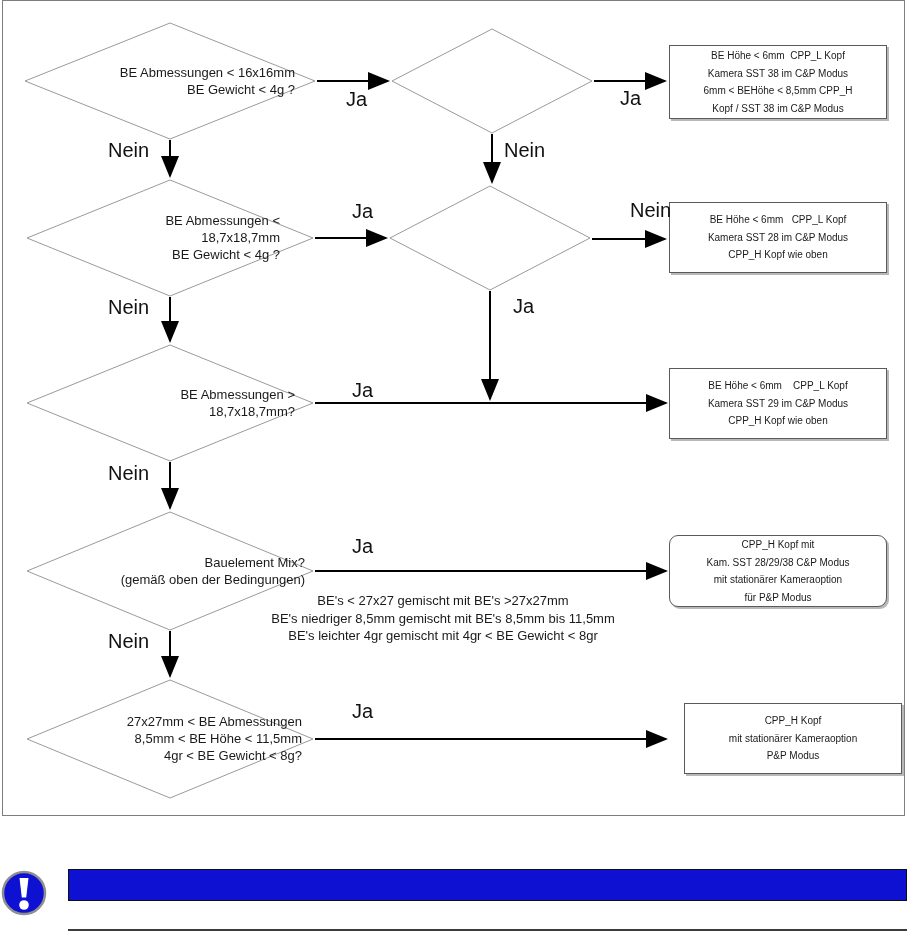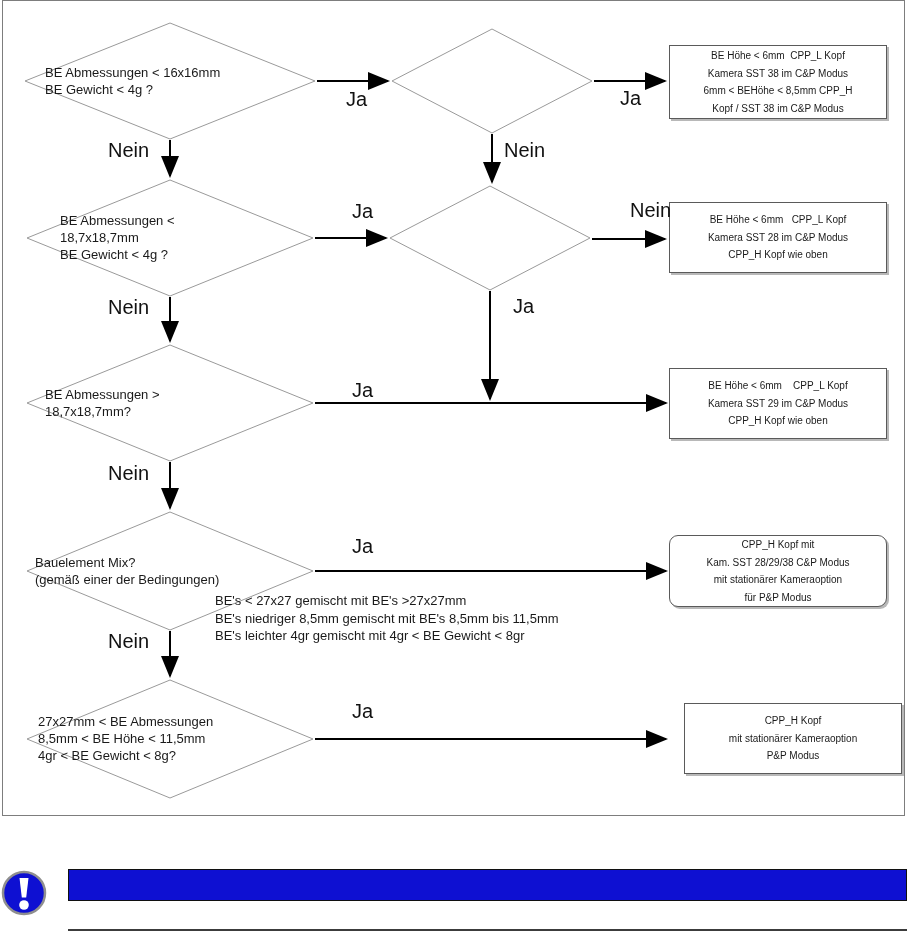--- a/index.html
+++ b/index.html
@@ -6,34 +6,34 @@
   .page{
     position:relative;width:908px;height:934px;background:#fff;overflow:hidden;
     font-family:"Liberation Sans", sans-serif;color:#111;
   }
   .frame{
     position:absolute;left:2px;top:0px;width:903px;height:816px;
     border:1px solid #7d7d7d;background:#fff;box-sizing:border-box;
   }
   .chart-svg{position:absolute;left:0;top:0;}
   .dtext{
-    position:absolute;text-align:left;font-size:13px;line-height:17px;
+    position:absolute;text-align:right;font-size:13px;line-height:17px;
     white-space:pre-wrap;color:#1a1a1a;
   }
   .rbox{
     position:absolute;left:669px;width:218px;box-sizing:border-box;
     border:1px solid #5a5a5a;background:#fff;box-shadow:2px 2px 0 #b8b8b8;
     display:flex;align-items:center;justify-content:center;
     text-align:center;font-size:10px;line-height:17.5px;white-space:pre-wrap;color:#1a1a1a;
   }
   .elabel{
     position:absolute;font-size:20px;line-height:17px;color:#111;white-space:nowrap;
   }
   .annot{
-    position:absolute;left:215px;top:592px;width:456px;text-align:left;
+    position:absolute;left:215px;top:592px;width:456px;text-align:center;
     font-size:13px;line-height:17.5px;white-space:pre-wrap;color:#1a1a1a;
   }
   .note-bar{
     position:absolute;left:68px;top:869px;width:839px;height:32px;
     border:1px solid #101010;box-sizing:border-box;
   }
   .footer-rule{
     position:absolute;left:68px;top:929px;width:839px;height:2px;background:#3c3c3c;
   }
   .note-icon{position:absolute;left:0px;top:869px;}
@@ -80,21 +80,21 @@
   </svg>
 
   <div class="dtext" style="left:45px;top:64px;width:250px;">BE Abmessungen &lt; 16x16mm
 BE Gewicht &lt; 4g ?</div>
   <div class="dtext" style="left:60px;top:212px;width:220px;">BE Abmessungen &lt;
 18,7x18,7mm
 BE Gewicht &lt; 4g ?</div>
   <div class="dtext" style="left:45px;top:386px;width:250px;">BE Abmessungen &gt;
 18,7x18,7mm?</div>
   <div class="dtext" style="left:35px;top:554px;width:270px;">Bauelement Mix?
-(gemäß einer der Bedingungen)</div>
+(gemäß oben der Bedingungen)</div>
   <div class="dtext" style="left:38px;top:713px;width:264px;">27x27mm &lt; BE Abmessungen
 8,5mm &lt; BE Höhe &lt; 11,5mm
 4gr &lt; BE Gewicht &lt; 8g?</div>
 
   <div class="rbox" style="top:45px;height:74px;">BE Höhe &lt; 6mm  CPP_L Kopf
 Kamera SST 38 im C&amp;P Modus
 6mm &lt; BEHöhe &lt; 8,5mm CPP_H
 Kopf / SST 38 im C&amp;P Modus</div>
   <div class="rbox" style="top:202px;height:71px;">BE Höhe &lt; 6mm   CPP_L Kopf
 Kamera SST 28 im C&amp;P Modus

